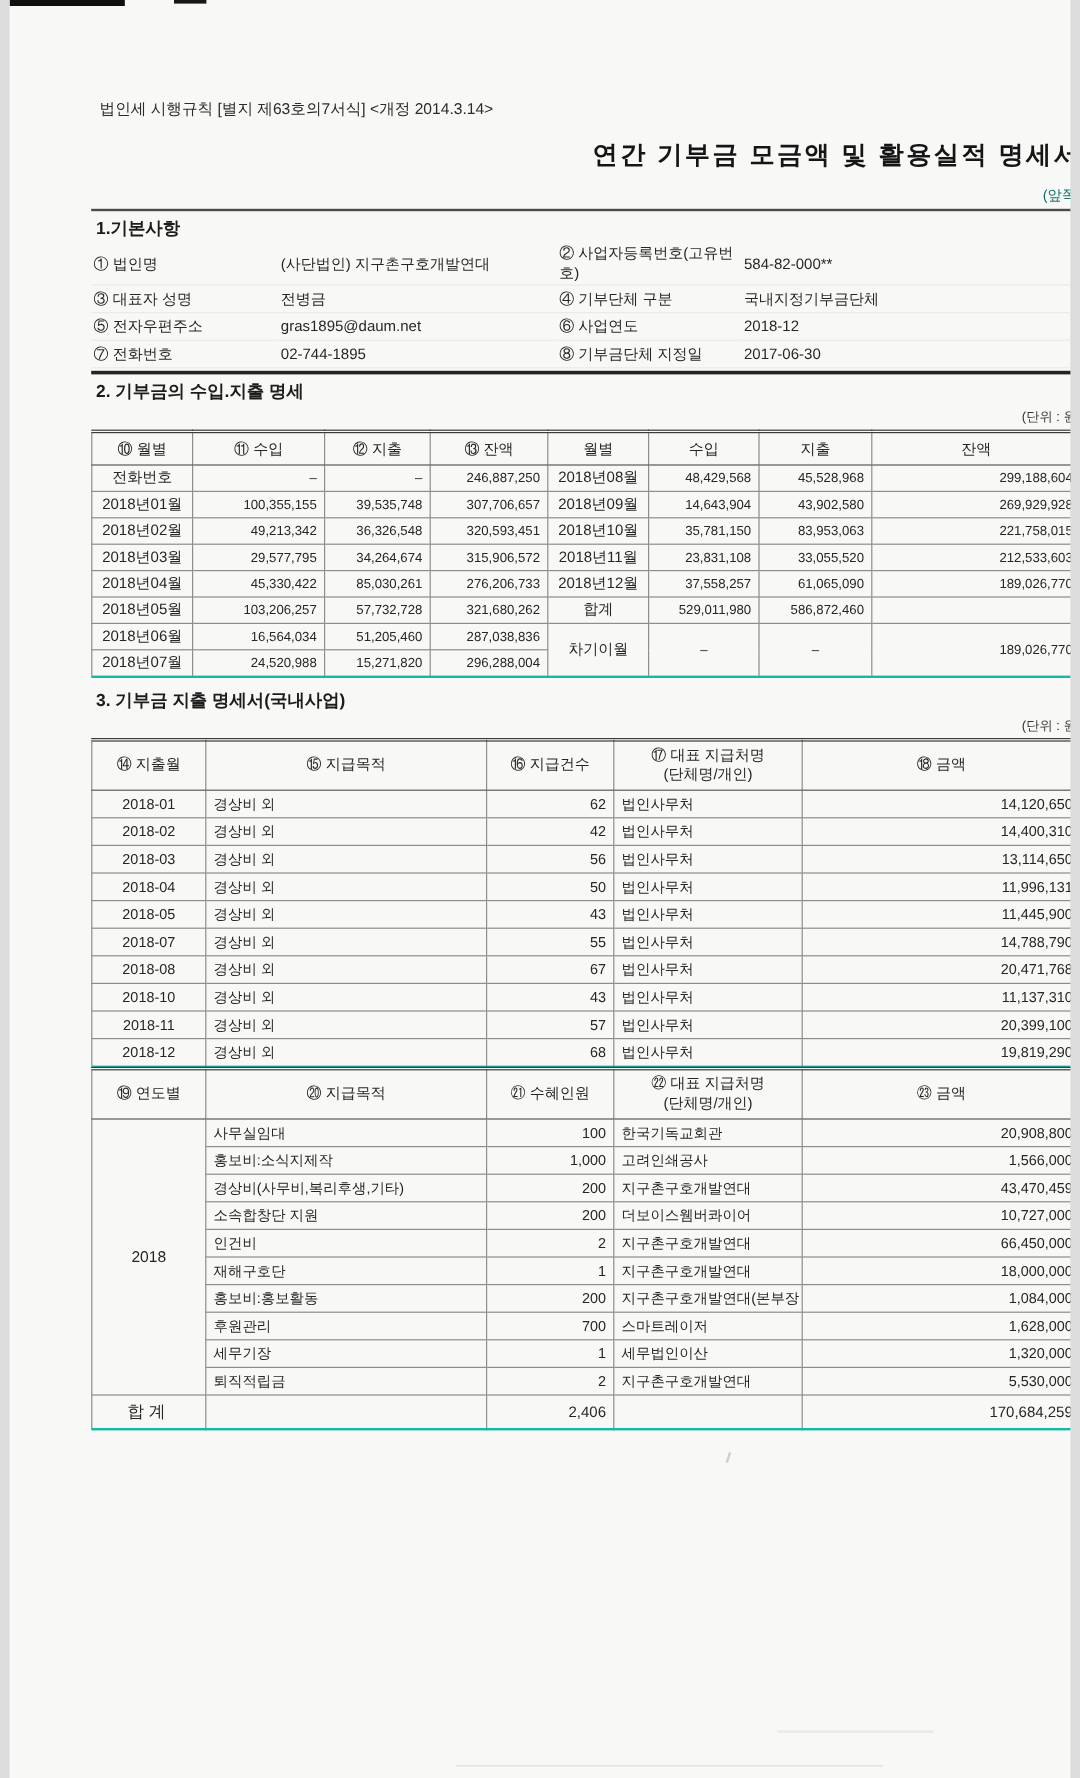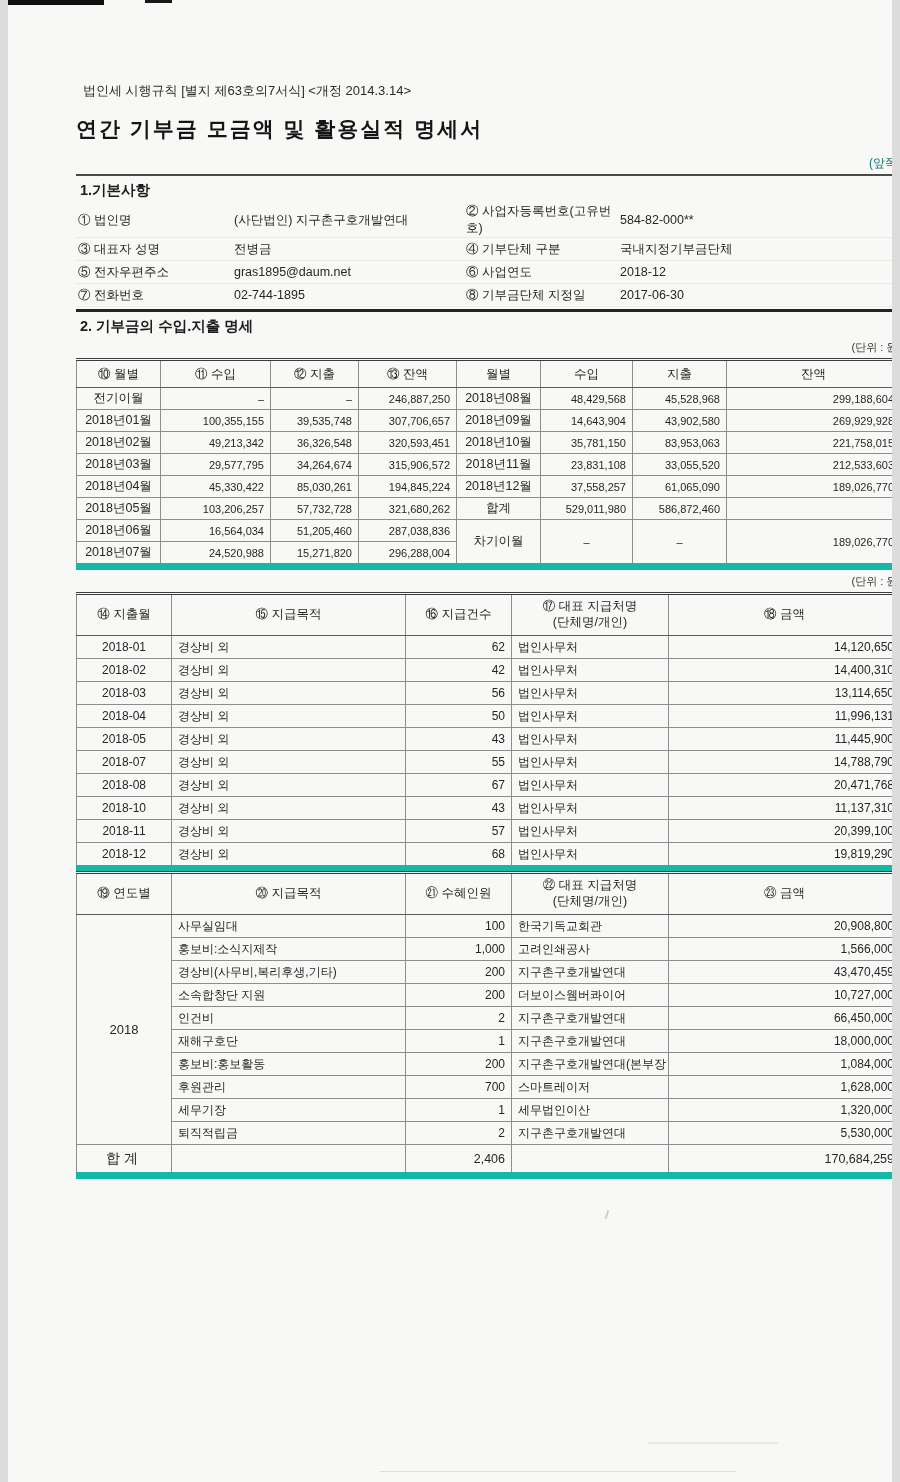--- a/index.html
+++ b/index.html
@@ -4,21 +4,21 @@
 <style>
   html,body { margin:0; padding:0; }
   body { background:#dcdcdc; font-family:"Liberation Sans", sans-serif; }
   .page {
     position:relative; width:884px; height:1482px; margin:0 auto;
     background:#f8f8f6; color:#222; overflow:hidden;
   }
   .content { position:absolute; left:68px; top:0; width:825px; }
 
   .form-note { padding-top:82px; font-size:13px; color:#2b2b2b; padding-left:7px; }
-  .doc-title { margin-top:15px; text-align:left; font-size:21px; font-weight:bold; letter-spacing:2px; color:#151515; }
+  .doc-title { margin-top:15px; text-align:right; font-size:21px; font-weight:bold; letter-spacing:2px; color:#151515; }
   .front-note { text-align:right; font-size:12px; margin-top:12px; margin-bottom:2px; color:#0f766e; }
 
   .rule-med { border-top:2px solid #4a4a4a; height:0; }
   .rule-thick { border-top:3px solid #232323; height:0; margin-top:2px; }
 
   .sec-head { font-size:14.5px; font-weight:bold; color:#1c1c1c; margin:5px 0 3px 0; padding-left:4px; }
   .unit-note { text-align:right; font-size:11px; color:#333; margin:4px 0 3px 0; }
 
   
   .s1-grid { width:100%; border-collapse:collapse; margin-top:2px; }
@@ -26,21 +26,21 @@
   .s1-label  { width:152px; }
   .s1-value  { width:228px; }
   .s1-label2 { width:150px; }
 
   
   table.scan { width:100%; border-collapse:collapse; table-layout:fixed; background:transparent; }
   table.scan th, table.scan td {
     border:1px solid #8d8d8d; font-weight:normal; color:#262626;
     padding:1px 6px; overflow:hidden; white-space:nowrap;
   }
-  table.scan { border-top:3px double #3c3c3c; border-bottom:7px solid #14b8a6; }
+  table.scan { border-top:3px double #3c3c3c; border-bottom:2px solid #14b8a6; }
   table.scan thead th { border-bottom:1.5px solid #5a5a5a; text-align:center; }
 
   
   .s2 thead th { height:24px; font-size:12.5px; }
   .s2 tbody td { height:19px; font-size:11px; }
   .s2 td.mon { text-align:center; font-size:12.5px; }
   .s2 td.num { text-align:right; }
 
   
   .s3 thead th { height:38px; font-size:12.5px; line-height:1.25; }
@@ -134,21 +134,21 @@
           <th>⑫ 지출</th>
           <th>⑬ 잔액</th>
           <th>월별</th>
           <th>수입</th>
           <th>지출</th>
           <th>잔액</th>
         </tr>
       </thead>
       <tbody>
         <tr>
-          <td class="mon">전기이월</td>
+          <td class="mon">전화번호</td>
           <td class="num">–</td>
           <td class="num">–</td>
           <td class="num">246,887,250</td>
           <td class="mon">2018년08월</td>
           <td class="num">48,429,568</td>
           <td class="num">45,528,968</td>
           <td class="num">299,188,604</td>
         </tr>
         <tr>
           <td class="mon">2018년01월</td>
@@ -177,21 +177,21 @@
           <td class="num">315,906,572</td>
           <td class="mon">2018년11월</td>
           <td class="num">23,831,108</td>
           <td class="num">33,055,520</td>
           <td class="num">212,533,603</td>
         </tr>
         <tr>
           <td class="mon">2018년04월</td>
           <td class="num">45,330,422</td>
           <td class="num">85,030,261</td>
-          <td class="num">194,845,224</td>
+          <td class="num">276,206,733</td>
           <td class="mon">2018년12월</td>
           <td class="num">37,558,257</td>
           <td class="num">61,065,090</td>
           <td class="num">189,026,770</td>
         </tr>
         <tr>
           <td class="mon">2018년05월</td>
           <td class="num">103,206,257</td>
           <td class="num">57,732,728</td>
           <td class="num">321,680,262</td>
@@ -212,20 +212,21 @@
         </tr>
         <tr>
           <td class="mon">2018년07월</td>
           <td class="num">24,520,988</td>
           <td class="num">15,271,820</td>
           <td class="num">296,288,004</td>
         </tr>
       </tbody>
     </table>
 
+    <div class="sec-head" style="margin-top:9px">3. 기부금 지출 명세서(국내사업)</div>
     <div class="unit-note">(단위 : 원)</div>
 
     <table class="scan s3">
       <colgroup>
         <col style="width:95px">
           <col style="width:234px">
           <col style="width:106px">
           <col style="width:157px">
           <col>
       </colgroup>

